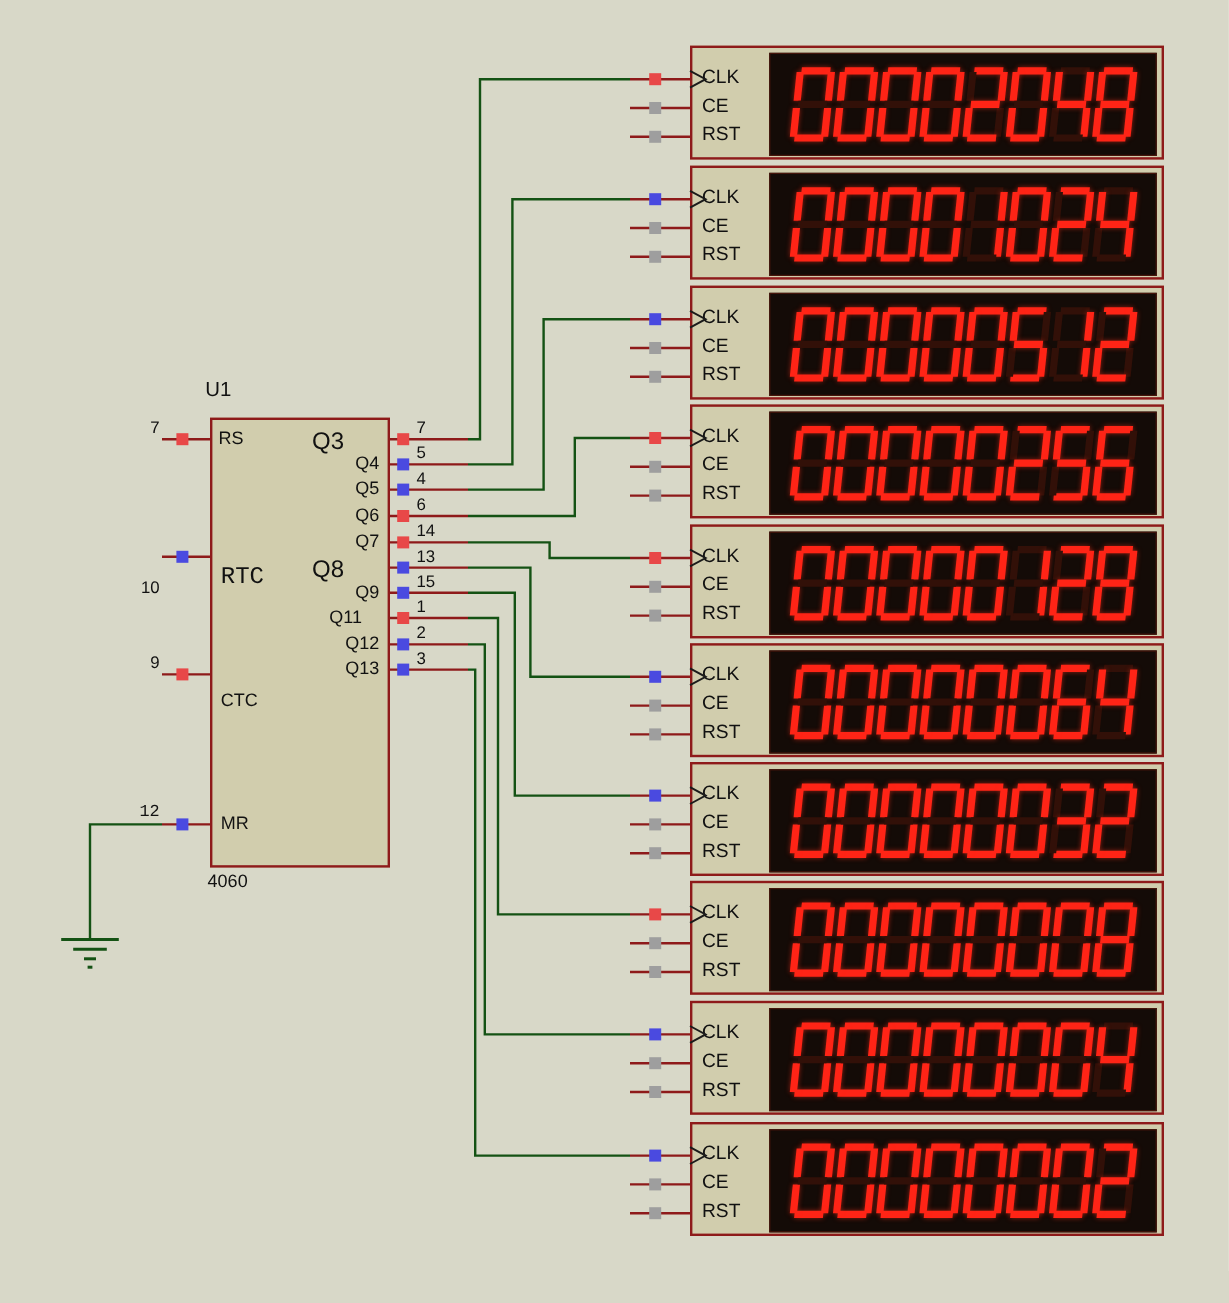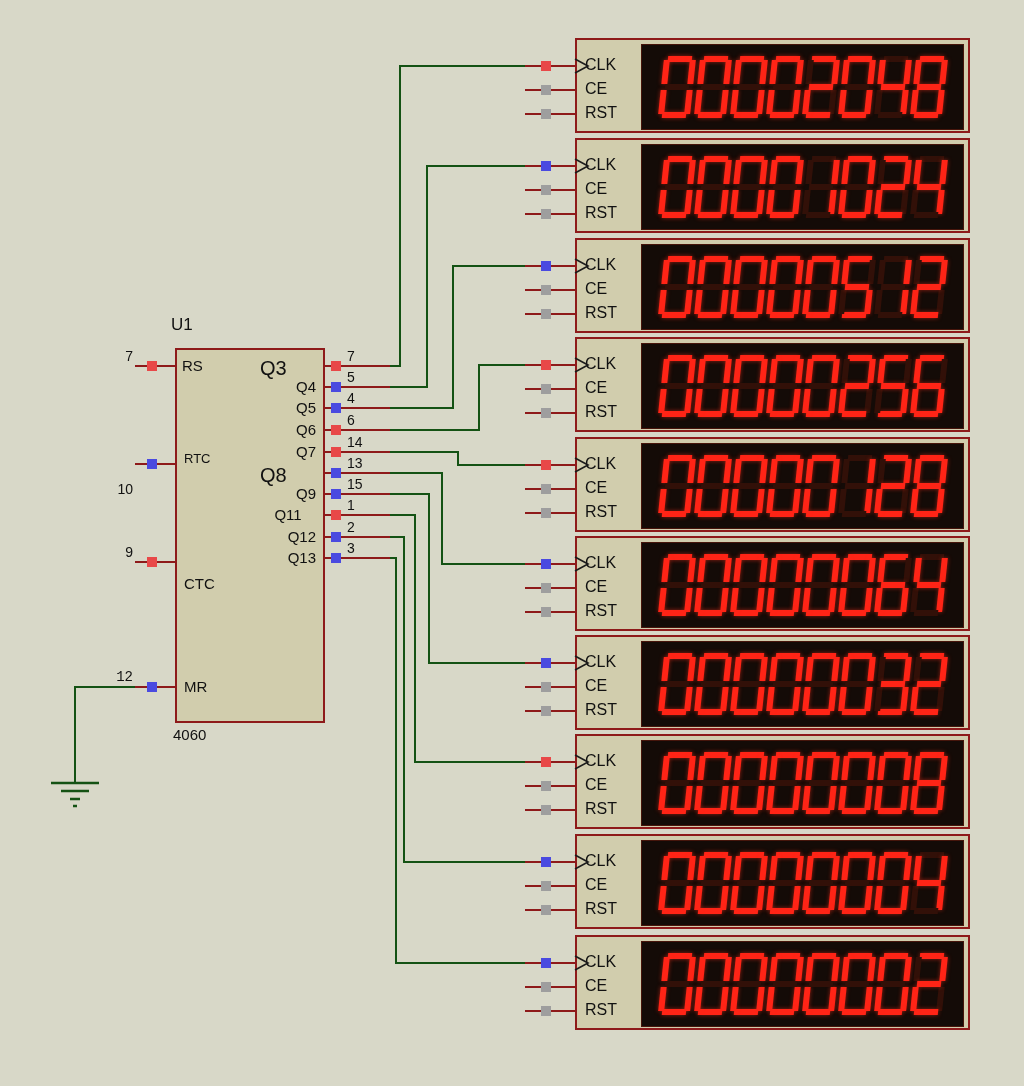--- a/index.html
+++ b/index.html
@@ -95,21 +95,21 @@
     </svg>
   <div id="parts-layer">
       <div style="position: absolute; left: 175px; top: 348px; width: 150px; height: 375px; border: 2px solid rgb(142, 26, 26); background: rgb(209, 205, 173); box-sizing: border-box;"></div>
       <div class="lbl" style="left: 171px; top: 316px; font-size: 17px;">U1</div>
       <div class="lbl" style="left: 173px; top: 727px; font-size: 15px;">4060</div>
       <div class="lbl" style="left: 93px; top: 349px; width: 40px; text-align: right; font-size: 14px;">7</div>
       <div class="sq" style="left: 147px; top: 361px; background: rgb(232, 72, 72);"></div>
       <div class="lbl" style="left: 182px; top: 358px; font-size: 15px;">RS</div>
       <div class="lbl" style="left: 93px; top: 447px; width: 40px; text-align: right; font-size: 14px; margin-top: 35px;">10</div>
       <div class="sq" style="left: 147px; top: 459px; background: rgb(74, 74, 224);"></div>
-      <div class="lbl" style="left: 184px; top: 452px; font-size: 13px;">RTC</div>
+      <div class="lbl" style="left: 184px; top: 472px; font-size: 20px; font-family: Liberation Mono, monospace;">RTC</div>
       <div class="lbl" style="left: 93px; top: 545px; width: 40px; text-align: right; font-size: 14px;">9</div>
       <div class="sq" style="left: 147px; top: 557px; background: rgb(232, 72, 72);"></div>
       <div class="lbl" style="left: 184px; top: 576px; font-size: 15px;">CTC</div>
       <div class="lbl" style="left: 93px; top: 670px; width: 40px; text-align: right; font-size: 14px; font-family: Liberation Mono, monospace;">12</div>
       <div class="sq" style="left: 147px; top: 682px; background: rgb(74, 74, 224);"></div>
       <div class="lbl" style="left: 184px; top: 679px; font-size: 15px;">MR</div>
       <div class="sq" style="left: 331px; top: 361px; background: rgb(232, 72, 72);"></div>
       <div class="lbl" style="left: 347px; top: 349px; font-size: 14px;">7</div>
       <div class="lbl" style="left: 260px; top: 358px; width: 56px; text-align: left; font-size: 20px;">Q3</div>
       <div class="sq" style="left: 331px; top: 382px; background: rgb(74, 74, 224);"></div>

